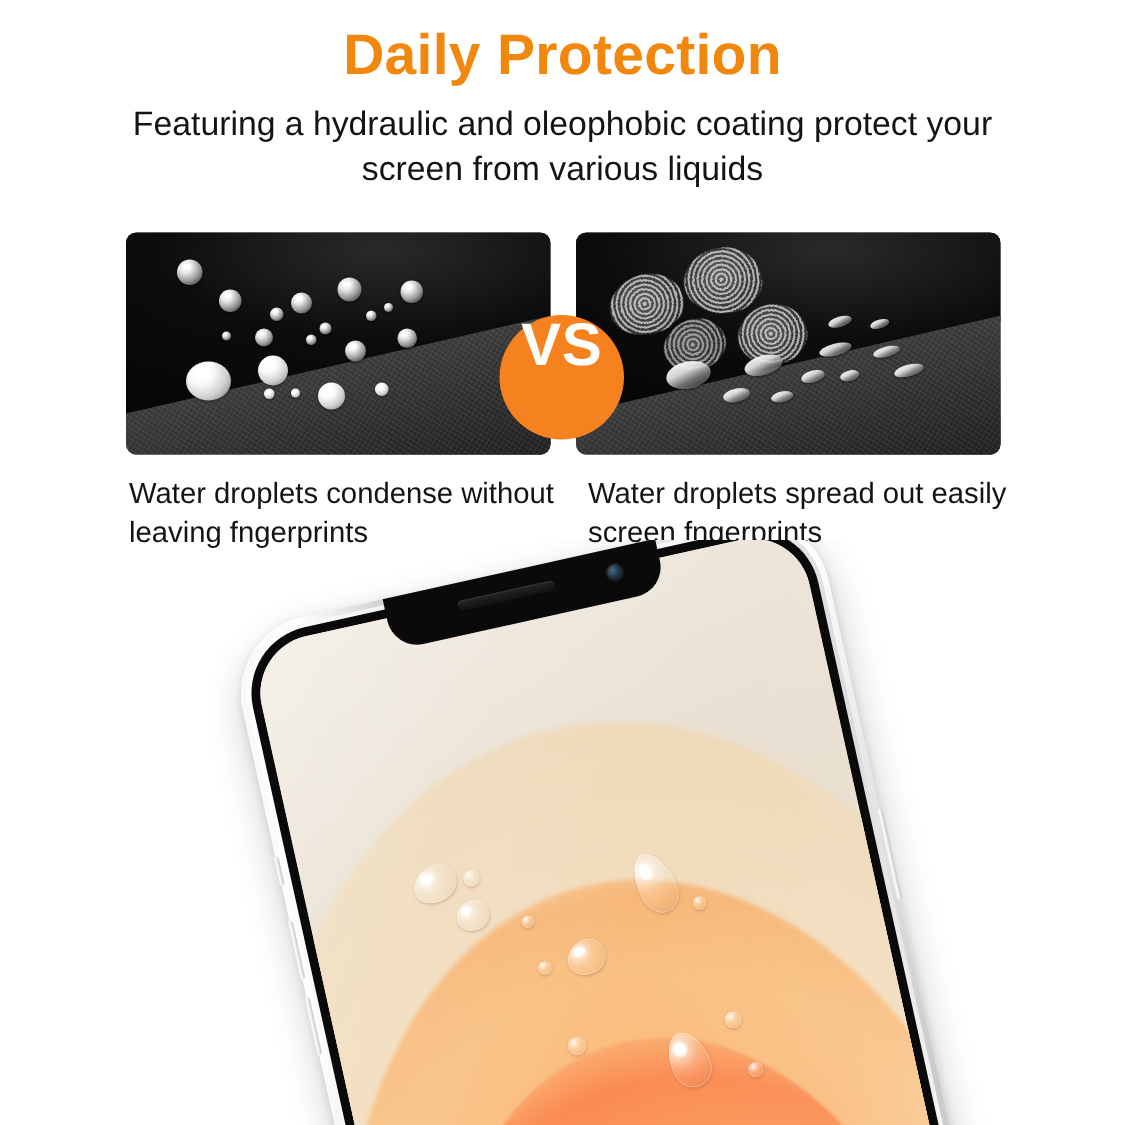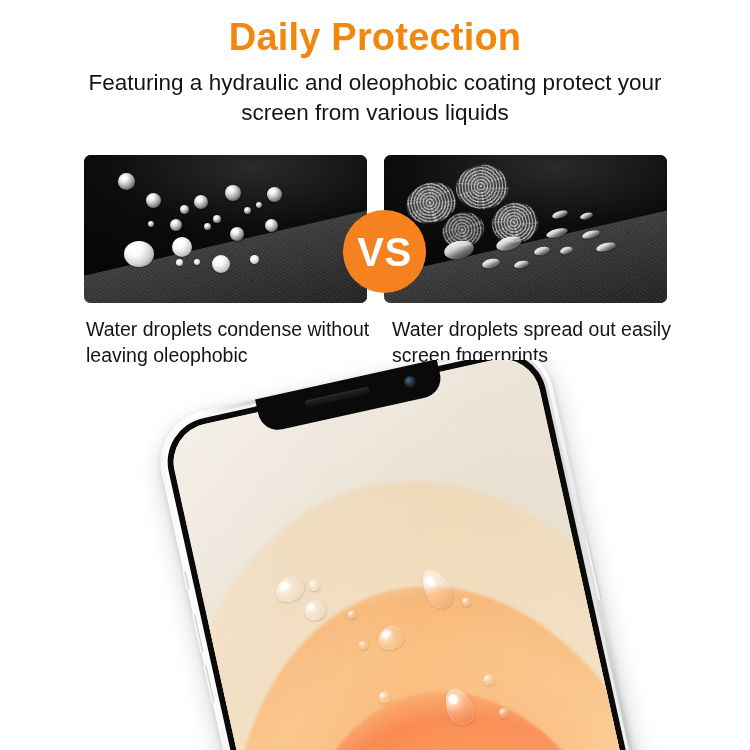--- a/index.html
+++ b/index.html
@@ -147,28 +147,28 @@
     border-radius: 50%;
     background:
       linear-gradient(165deg, rgba(255,255,255,.98) 0%, rgba(232,232,232,.9) 38%,
                       rgba(150,150,150,.72) 66%, rgba(70,70,70,.6) 100%);
     box-shadow: 0 1px 1px rgba(0,0,0,.35);
   }
 
   
   #vs-badge {
     position: absolute;
-    left: 343px;
+    left: 333px;
     top: 210px;
     width: 83px;
     height: 83px;
     border-radius: 50%;
     background: #F5821F;
     display: flex;
-    align-items: center;
+    align-items: flex-start;
     justify-content: center;
     z-index: 5;
   }
   #vs-badge-label {
     color: #ffffff;
     font-size: 40px;
     font-weight: bold;
     letter-spacing: 0.5px;
     line-height: 1;
   }
@@ -427,21 +427,21 @@
       <div class="spread" style="left:98px;top:104px;width:18px;height:9px;transform:rotate(-12deg);"></div>
       <div class="spread" style="left:130px;top:106px;width:15px;height:7px;transform:rotate(-12deg);"></div>
     </div>
   </div>
 </div>
 
 <div id="vs-badge">
   <span id="vs-badge-label">VS</span>
 </div>
 
-<div class="caption" id="caption-left">Water droplets condense without leaving oleophobic</div>
+<div class="caption" id="caption-left">Water droplets condense without leaving fngerprints</div>
 <div class="caption" id="caption-right">Water droplets spread out easily screen fngerprints</div>
 
 <div id="hero">
   <div id="phone">
 
     <div id="phone-frame"></div>
     <div id="phone-chamfer"></div>
     <div id="phone-bezel"></div>
 
     <div class="side-btn" id="btn-mute"></div>

